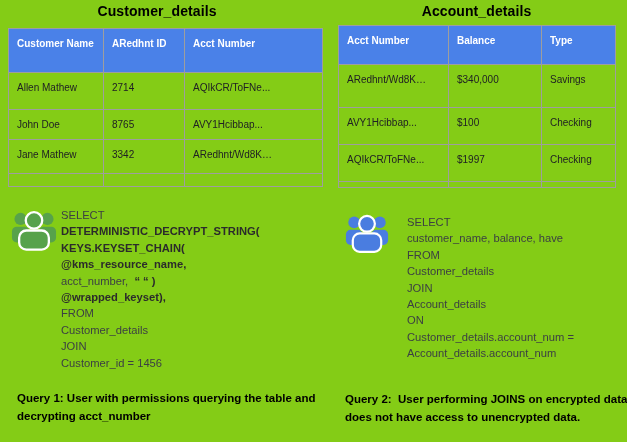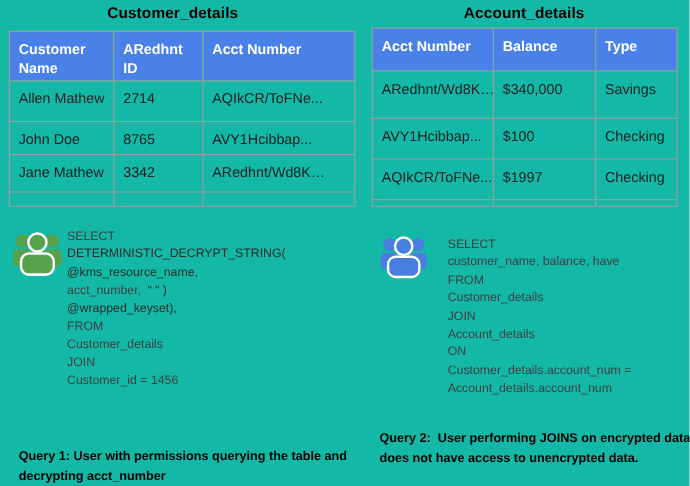--- a/index.html
+++ b/index.html
@@ -1,54 +1,54 @@
 <!DOCTYPE html>
 <html><head>
 <meta charset="utf-8">
 <style>
   html,body{margin:0;padding:0;background:#fff;}
   .canvas{
-    position:relative;width:627px;height:442px;background:#14b8a6;
+    position:relative;width:627px;height:442px;background:#84cc16;
     font-family:"Liberation Sans",sans-serif;color:#202124;overflow:hidden;
   }
   .tbl-title{
     position:absolute;top:3px;font-weight:bold;font-size:14px;color:#000;
     text-align:center;letter-spacing:.1px;
   }
   #title-left{left:0;width:314px;}
   #title-right{left:338px;width:277px;}
 
   table{position:absolute;border-collapse:collapse;table-layout:fixed;}
   #table-left{left:8px;top:28px;width:314px;}
   #table-right{left:338px;top:25px;width:277px;}
   th,td{
     border:1px solid #9e9e9e;vertical-align:top;overflow:hidden;
-    font-size:13px;line-height:1.3;white-space:nowrap;
+    font-size:10px;line-height:1.3;white-space:nowrap;
     padding:8px 5px 2px 8px;
   }
   th{
     background:#4a81e8;color:#ffffff;font-weight:bold;text-align:left;
     white-space:normal;
   }
   .spacer-row td{padding:0;}
 
   .query-icon{position:absolute;}
   #icon-left{left:11px;top:208px;width:46px;height:44px;}
   #icon-right{left:345px;top:211px;width:44px;height:44px;}
 
   .query-text{position:absolute;font-size:11.2px;color:#3c4043;}
   .qline{white-space:pre;line-height:16.4px;}
-  .b{font-weight:normal;color:#2b2b2b;}
+  .b{font-weight:bold;color:#2b2b2b;}
   #qtext-left{left:61px;top:207px;}
   #qtext-right{left:407px;top:214px;}
 
   .caption{
     position:absolute;font-weight:bold;font-size:11.5px;line-height:18px;color:#000;
   }
-  #cap-left{left:17px;top:406px;width:302px;}
+  #cap-left{left:17px;top:389px;width:302px;}
   #cap-right{left:345px;top:390px;width:298px;}
 </style>
 </head>
 <body>
 
 <div class="canvas">
 
   <div class="tbl-title" id="title-left">Customer_details</div>
   <div class="tbl-title" id="title-right">Account_details</div>
 
@@ -133,20 +133,21 @@
       <rect x="1" y="17.5" width="18" height="16.5" rx="5"></rect>
       <rect x="29" y="17.5" width="18" height="16.5" rx="5"></rect>
       <circle cx="24" cy="11" r="8.6" stroke="#ffffff" stroke-width="2.4"></circle>
       <rect x="8.5" y="21.5" width="31" height="20" rx="7.5" stroke="#ffffff" stroke-width="2.4"></rect>
     </g>
   </svg>
 
   <div class="query-text" id="qtext-left">
     <div class="qline">SELECT</div>
     <div class="qline b">DETERMINISTIC_DECRYPT_STRING(</div>
+    <div class="qline b">KEYS.KEYSET_CHAIN(</div>
     <div class="qline b">@kms_resource_name,</div>
     <div class="qline"><span>acct_number,  </span><span class="b">“ “ )</span></div>
     <div class="qline b">@wrapped_keyset),</div>
     <div class="qline">FROM</div>
     <div class="qline">Customer_details</div>
     <div class="qline">JOIN</div>
     <div class="qline">Customer_id = 1456</div>
   </div>
 
   <svg class="query-icon" id="icon-right" viewBox="0 0 48 42" xmlns="http://www.w3.org/2000/svg">

